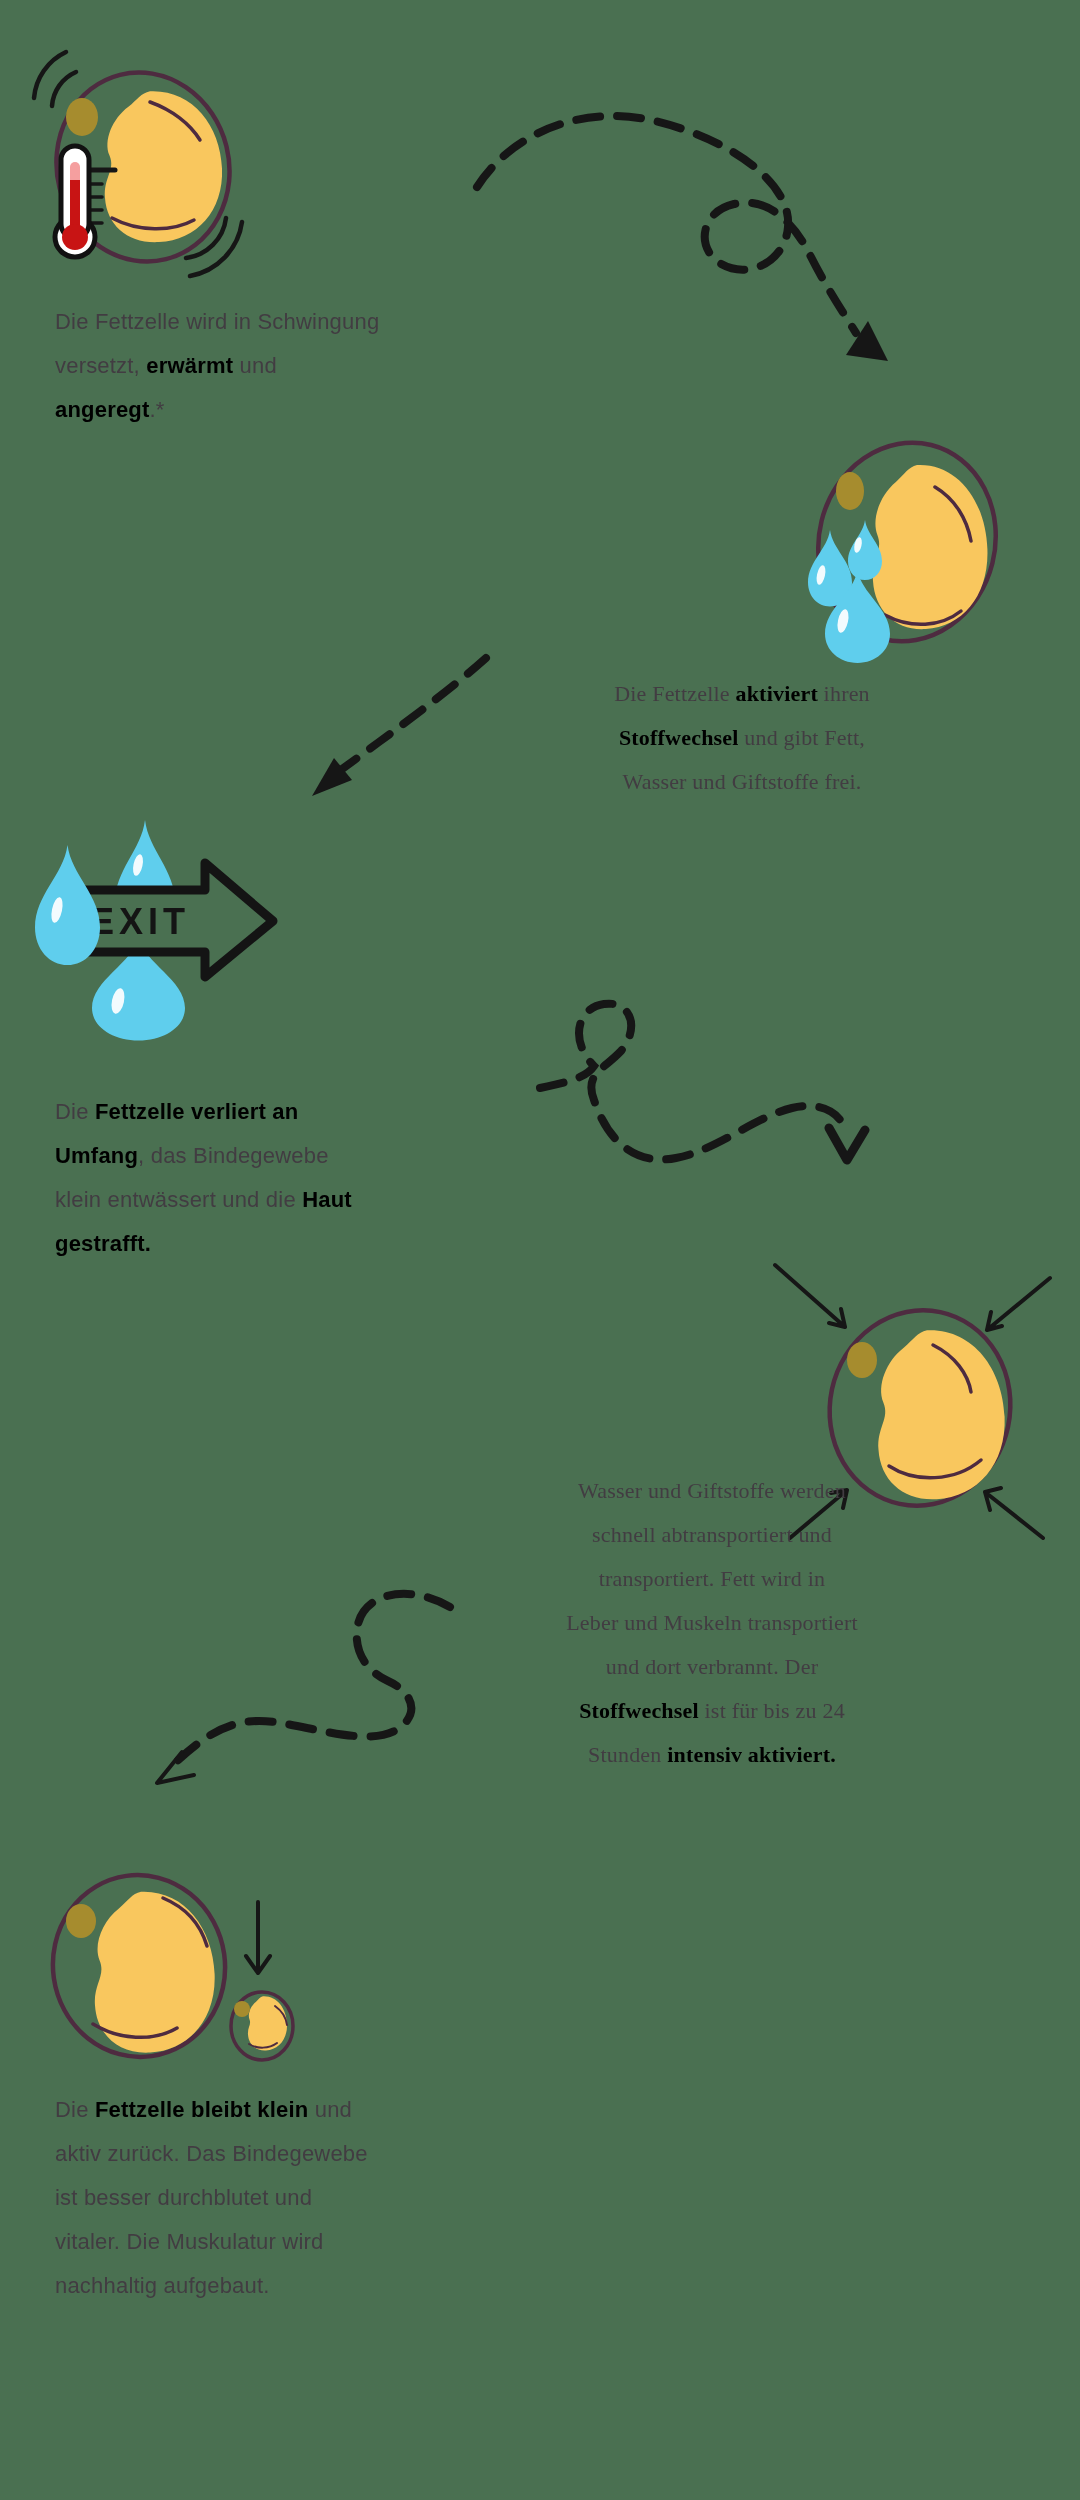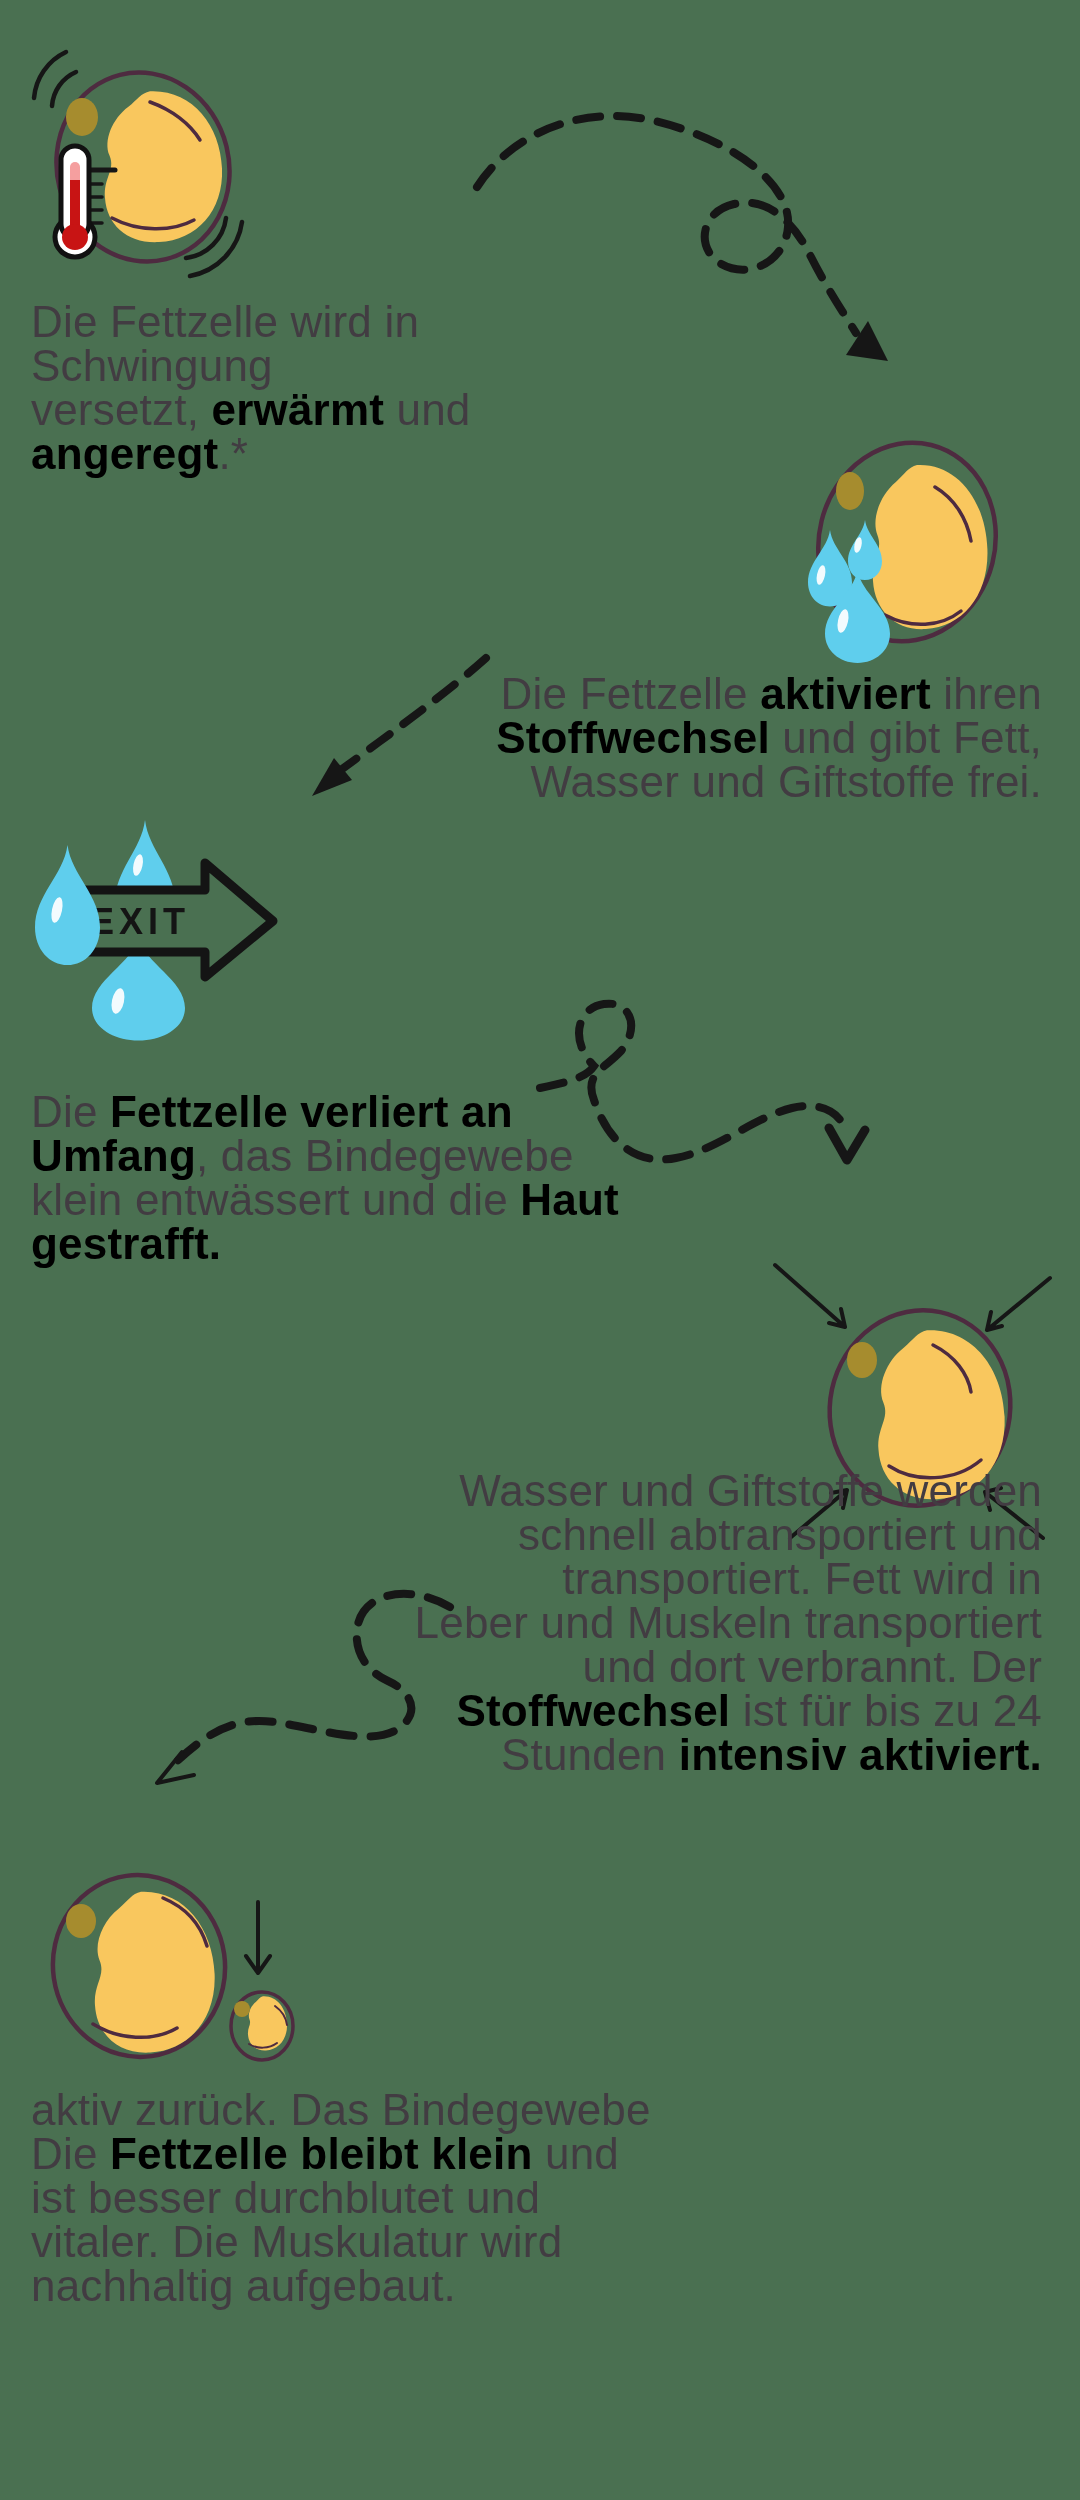--- a/index.html
+++ b/index.html
@@ -1,20 +1,20 @@
 <!DOCTYPE html>
 <html><head>
 <meta charset="utf-8">
 <style>
   html,body{margin:0;padding:0;background:#4a7051;}
   .stage{position:relative;width:1080px;height:2500px;background:#4a7051;overflow:hidden;
          font-family:"Liberation Sans",sans-serif;}
   .illu{position:absolute;}
-  .cap{position:absolute;font-size:44px;line-height:44px;color:#423c42;letter-spacing:.2px;}
-  .cap.right{text-align:right;}
+  .cap{position:absolute;font-size:22px;line-height:44px;color:#423c42;letter-spacing:.2px;margin-left:24px;}
+  .cap.right{text-align:center;font-family:Liberation Serif, serif;}
   .hl{color:#000000;font-weight:700;}
   .outline{fill:none;stroke:#4e2b40;stroke-width:4.5;}
   .inner{fill:none;stroke:#4e2b40;stroke-width:3.5;stroke-linecap:round;}
   .vib{fill:none;stroke:#161616;stroke-width:4.5;stroke-linecap:round;}
   .dash{fill:none;stroke:#161616;stroke-width:8;stroke-dasharray:24 17;stroke-linecap:round;}
   .thin{fill:none;stroke:#161616;stroke-width:4;stroke-linecap:round;stroke-linejoin:round;}
   .vhead{fill:none;stroke:#161616;stroke-width:9;stroke-linecap:round;stroke-linejoin:round;}
   .fat{fill:#f9c75e;}
   .nuc{fill:#a68c2e;}
   .drop{fill:#5fceed;}
@@ -155,20 +155,20 @@
     <g>
       <ellipse cx="227" cy="168" rx="31" ry="34" fill="none" stroke="#4e2b40" stroke-width="3.5"></ellipse>
       <use href="#blob" class="fat" transform="translate(198,135) scale(0.30,0.33)"></use>
       <ellipse class="nuc" cx="207" cy="151" rx="8" ry="8"></ellipse>
       <path d="M240,148 C247,153 251,159 252,167" fill="none" stroke="#4e2b40" stroke-width="2" stroke-linecap="round"></path>
       <path d="M214,186 C222,191 234,191 242,185" fill="none" stroke="#4e2b40" stroke-width="2" stroke-linecap="round"></path>
     </g>
   </svg>
 
   <div class="cap" style="left:31px;top:2088px;width:620px">
+    <div class="ln"><span>Die </span><span class="hl">Fettzelle bleibt klein</span><span> und</span></div>
     <div class="ln"><span>aktiv zurück. Das Bindegewebe</span></div>
-    <div class="ln"><span>Die </span><span class="hl">Fettzelle bleibt klein</span><span> und</span></div>
     <div class="ln"><span>ist besser durchblutet und</span></div>
     <div class="ln"><span>vitaler. Die Muskulatur wird</span></div>
     <div class="ln"><span>nachhaltig aufgebaut.</span></div>
   </div>
 
 </div>
 
 </body></html>

